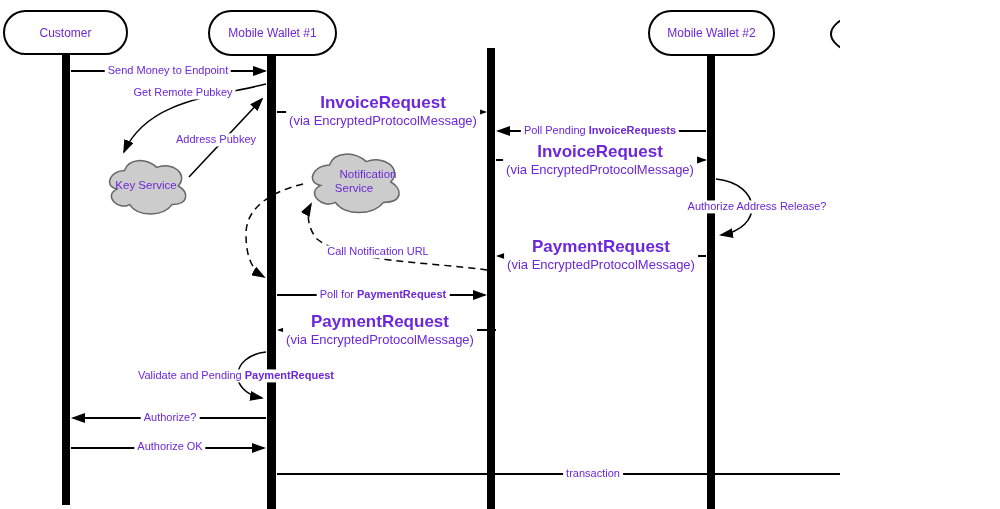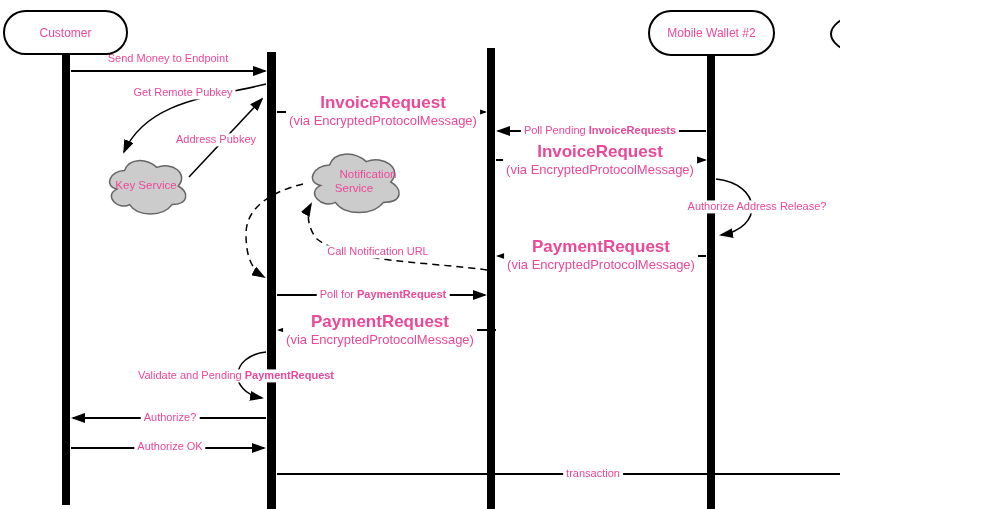--- a/index.html
+++ b/index.html
@@ -1,21 +1,21 @@
 <!DOCTYPE html>
 <html><head>
 <meta charset="utf-8">
 <style>
   html,body{margin:0;padding:0;background:#fff;}
   .canvas{
     position:relative;
     width:840px;height:509px;
     background:#fff;
     font-family:"Liberation Sans", sans-serif;
-    color:#ec4899;
+    color:#6d28d9;
     overflow:hidden;
   }
   .canvas svg{position:absolute;left:0;top:0;}
   .head{
     position:absolute;
     box-sizing:border-box;
     border:2px solid #000;
     background:#fff;
     display:flex;align-items:center;justify-content:center;
     font-size:12px;
@@ -86,34 +86,37 @@
     <path d="M 303 184 C 270 192, 246 208, 246 234 C 246 257, 252 270, 264 277" fill="none" stroke="#000" stroke-width="1.5" stroke-dasharray="7 5" marker-end="url(#arr)"></path>
     <path d="M 487 270 C 430 262, 345 262, 317 239 C 308 229, 306 213, 311 204" fill="none" stroke="#000" stroke-width="1.5" stroke-dasharray="7 5" marker-end="url(#arr)"></path>
 
     <path d="M124.5,170.5 C 110.7,170.5 103,186 116.8,189.1 C 103,196 118.5,210.8 129.7,204.6 C 137.4,217 163.2,217 172,204.6 C 189,204.6 189,192.2 178.3,186 C 189,173.6 172,161.2 156.8,167.4 C 146,157.9 128.8,157.9 124.5,170.5 Z" fill="#cccccc" stroke="#666666" stroke-width="1.5"></path>
     <path d="M329.5,165 C 313.8,165 305,182 320.7,185.4 C 305,192.9 322.6,209.2 335.4,202.4 C 344.2,216 373.6,216 383.4,202.4 C 403,202.4 403,188.8 390.8,182 C 403,168.4 383.4,154.8 366.3,161.6 C 354,151.1 334.4,151.1 329.5,165 Z" fill="#cccccc" stroke="#666666" stroke-width="1.5"></path>
   </svg>
 
   <div class="head stadium" style="left:3px;top:10px;width:125px;height:45px;">
     <span>Customer</span>
   </div>
+  <div class="head stadium" style="left:208px;top:10px;width:129px;height:46px;">
+    <span>Mobile Wallet #1</span>
+  </div>
   <div class="head stadium" style="left:648px;top:10px;width:127px;height:46px;">
     <span>Mobile Wallet #2</span>
   </div>
   <div class="head ellipse" style="left:830px;top:4px;width:168px;height:60px;">
     <span>Bitcoin P2P Network</span>
   </div>
 
   <div class="cloud-lbl" style="left:146px;top:186px;">Key Service</div>
   <div class="cloud-lbl" style="left:354px;top:182px;">
     <span style="display:block;margin-left:28px;">Notification</span>
     <span style="display:block;">Service</span>
   </div>
 
-  <div class="lbl" style="left:168px;top:59px;">Send Money to Endpoint</div>
+  <div class="lbl" style="left:168px;top:71px;">Send Money to Endpoint</div>
 
   <div class="lbl" style="left:183px;top:93px;">Get Remote Pubkey</div>
 
   <div class="lbl" style="left:216px;top:140px;">Address Pubkey</div>
 
   <div class="lbl" style="left:383px;top:111px;">
     <span class="title">InvoiceRequest</span>
     <span class="via">(via EncryptedProtocolMessage)</span>
   </div>
 

